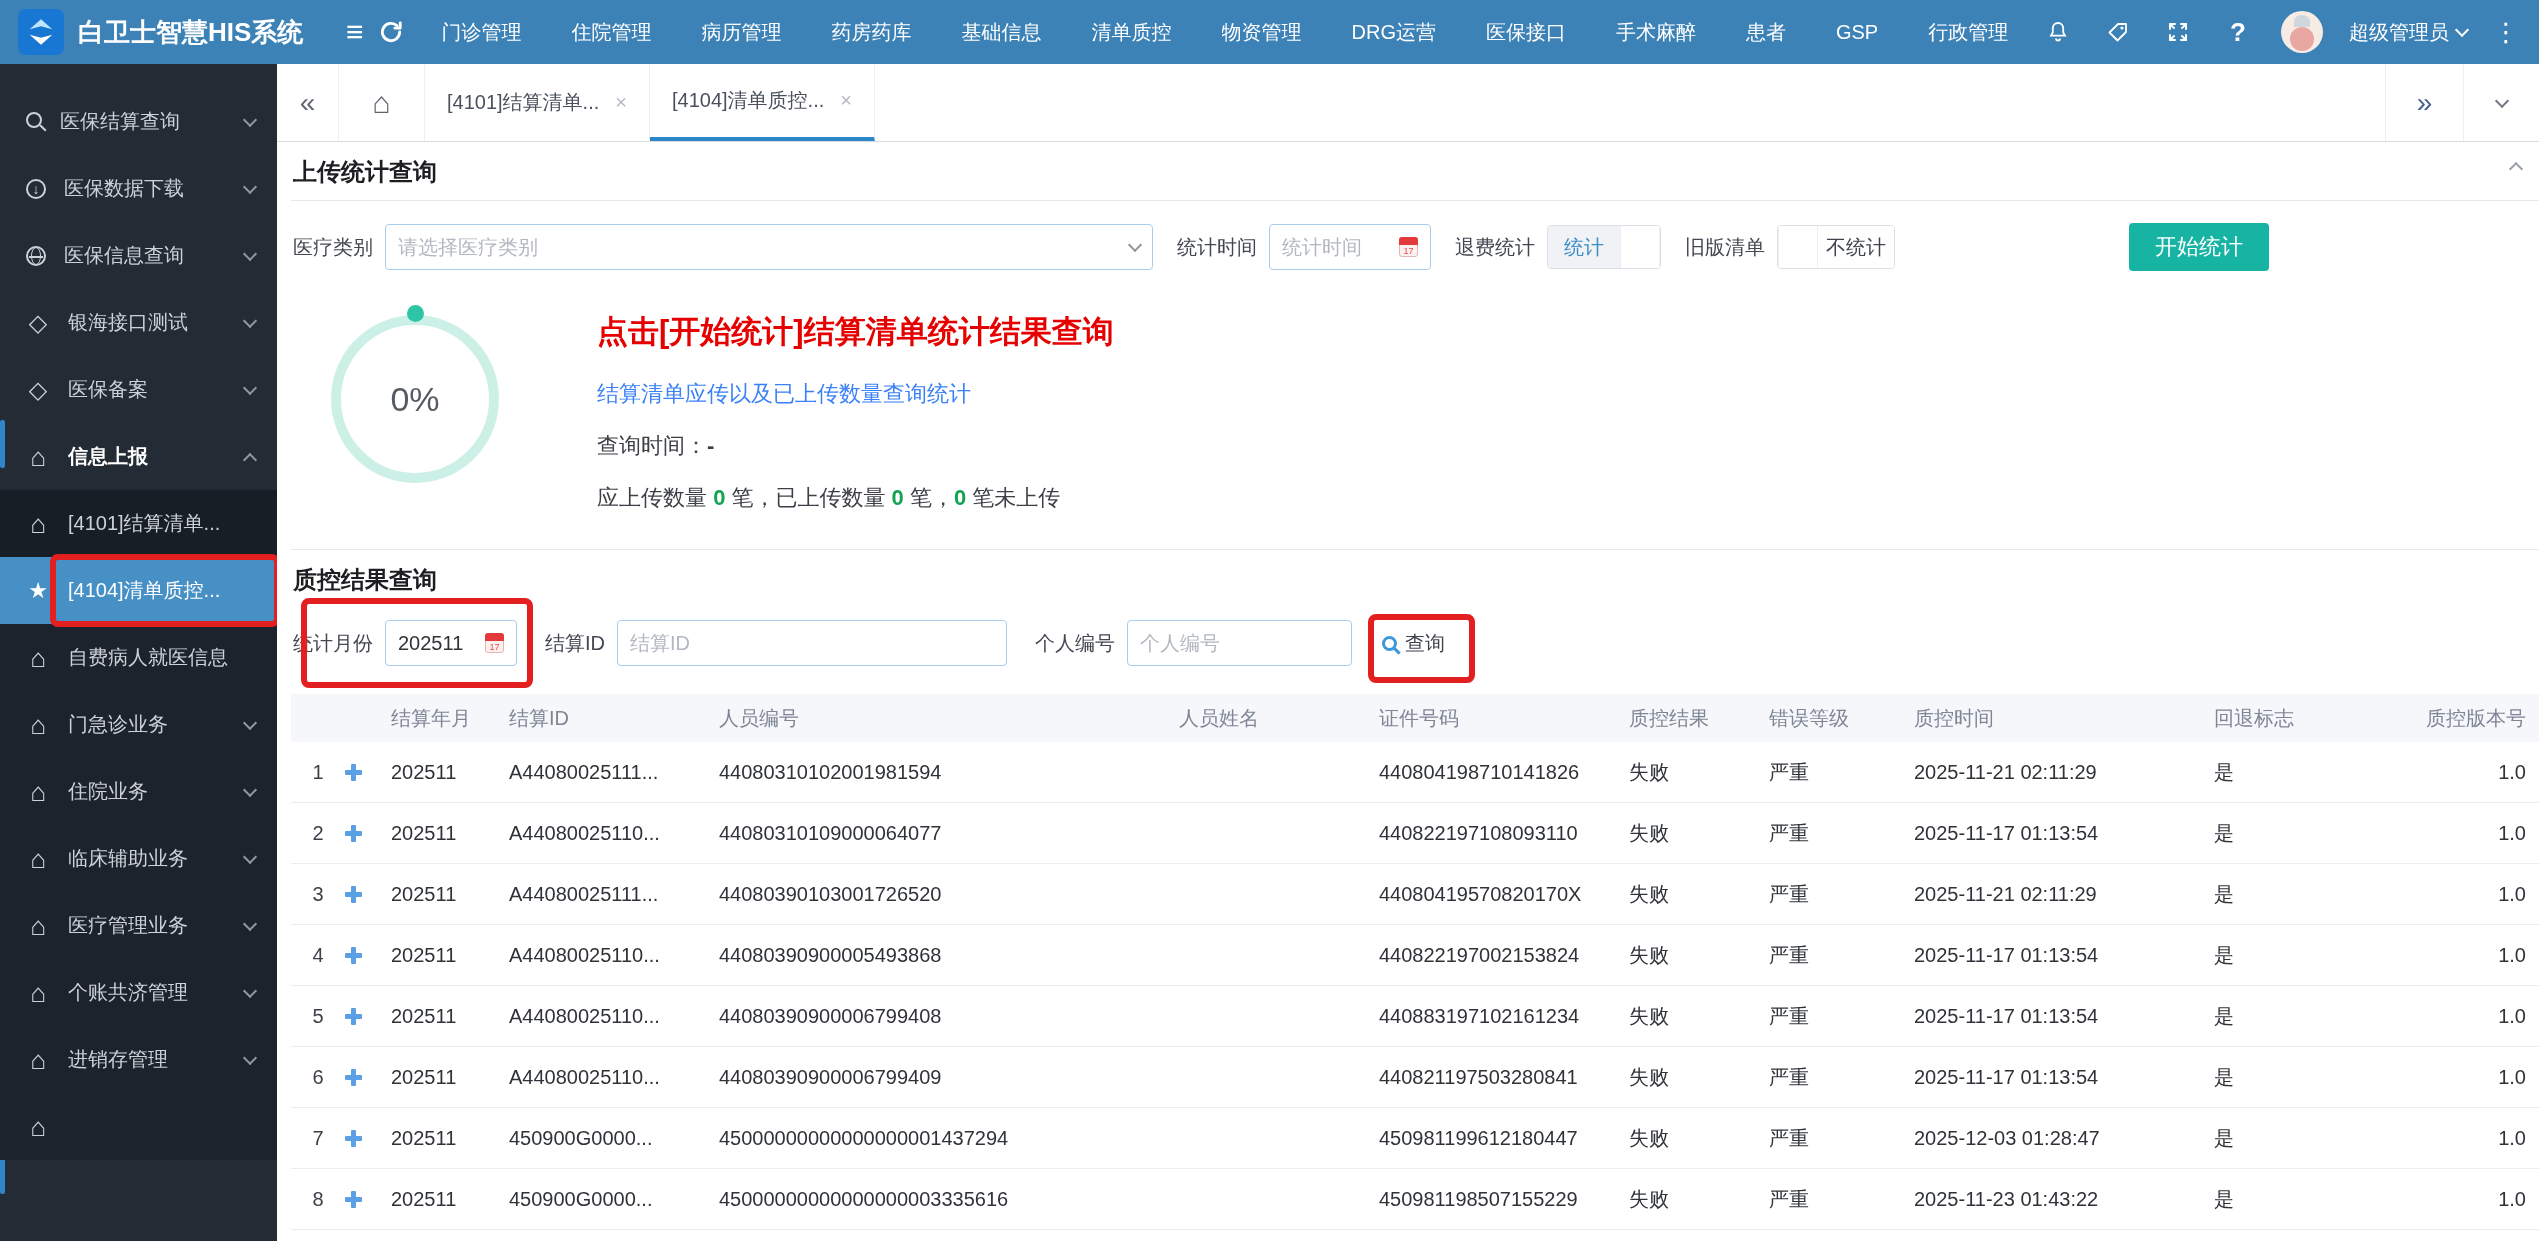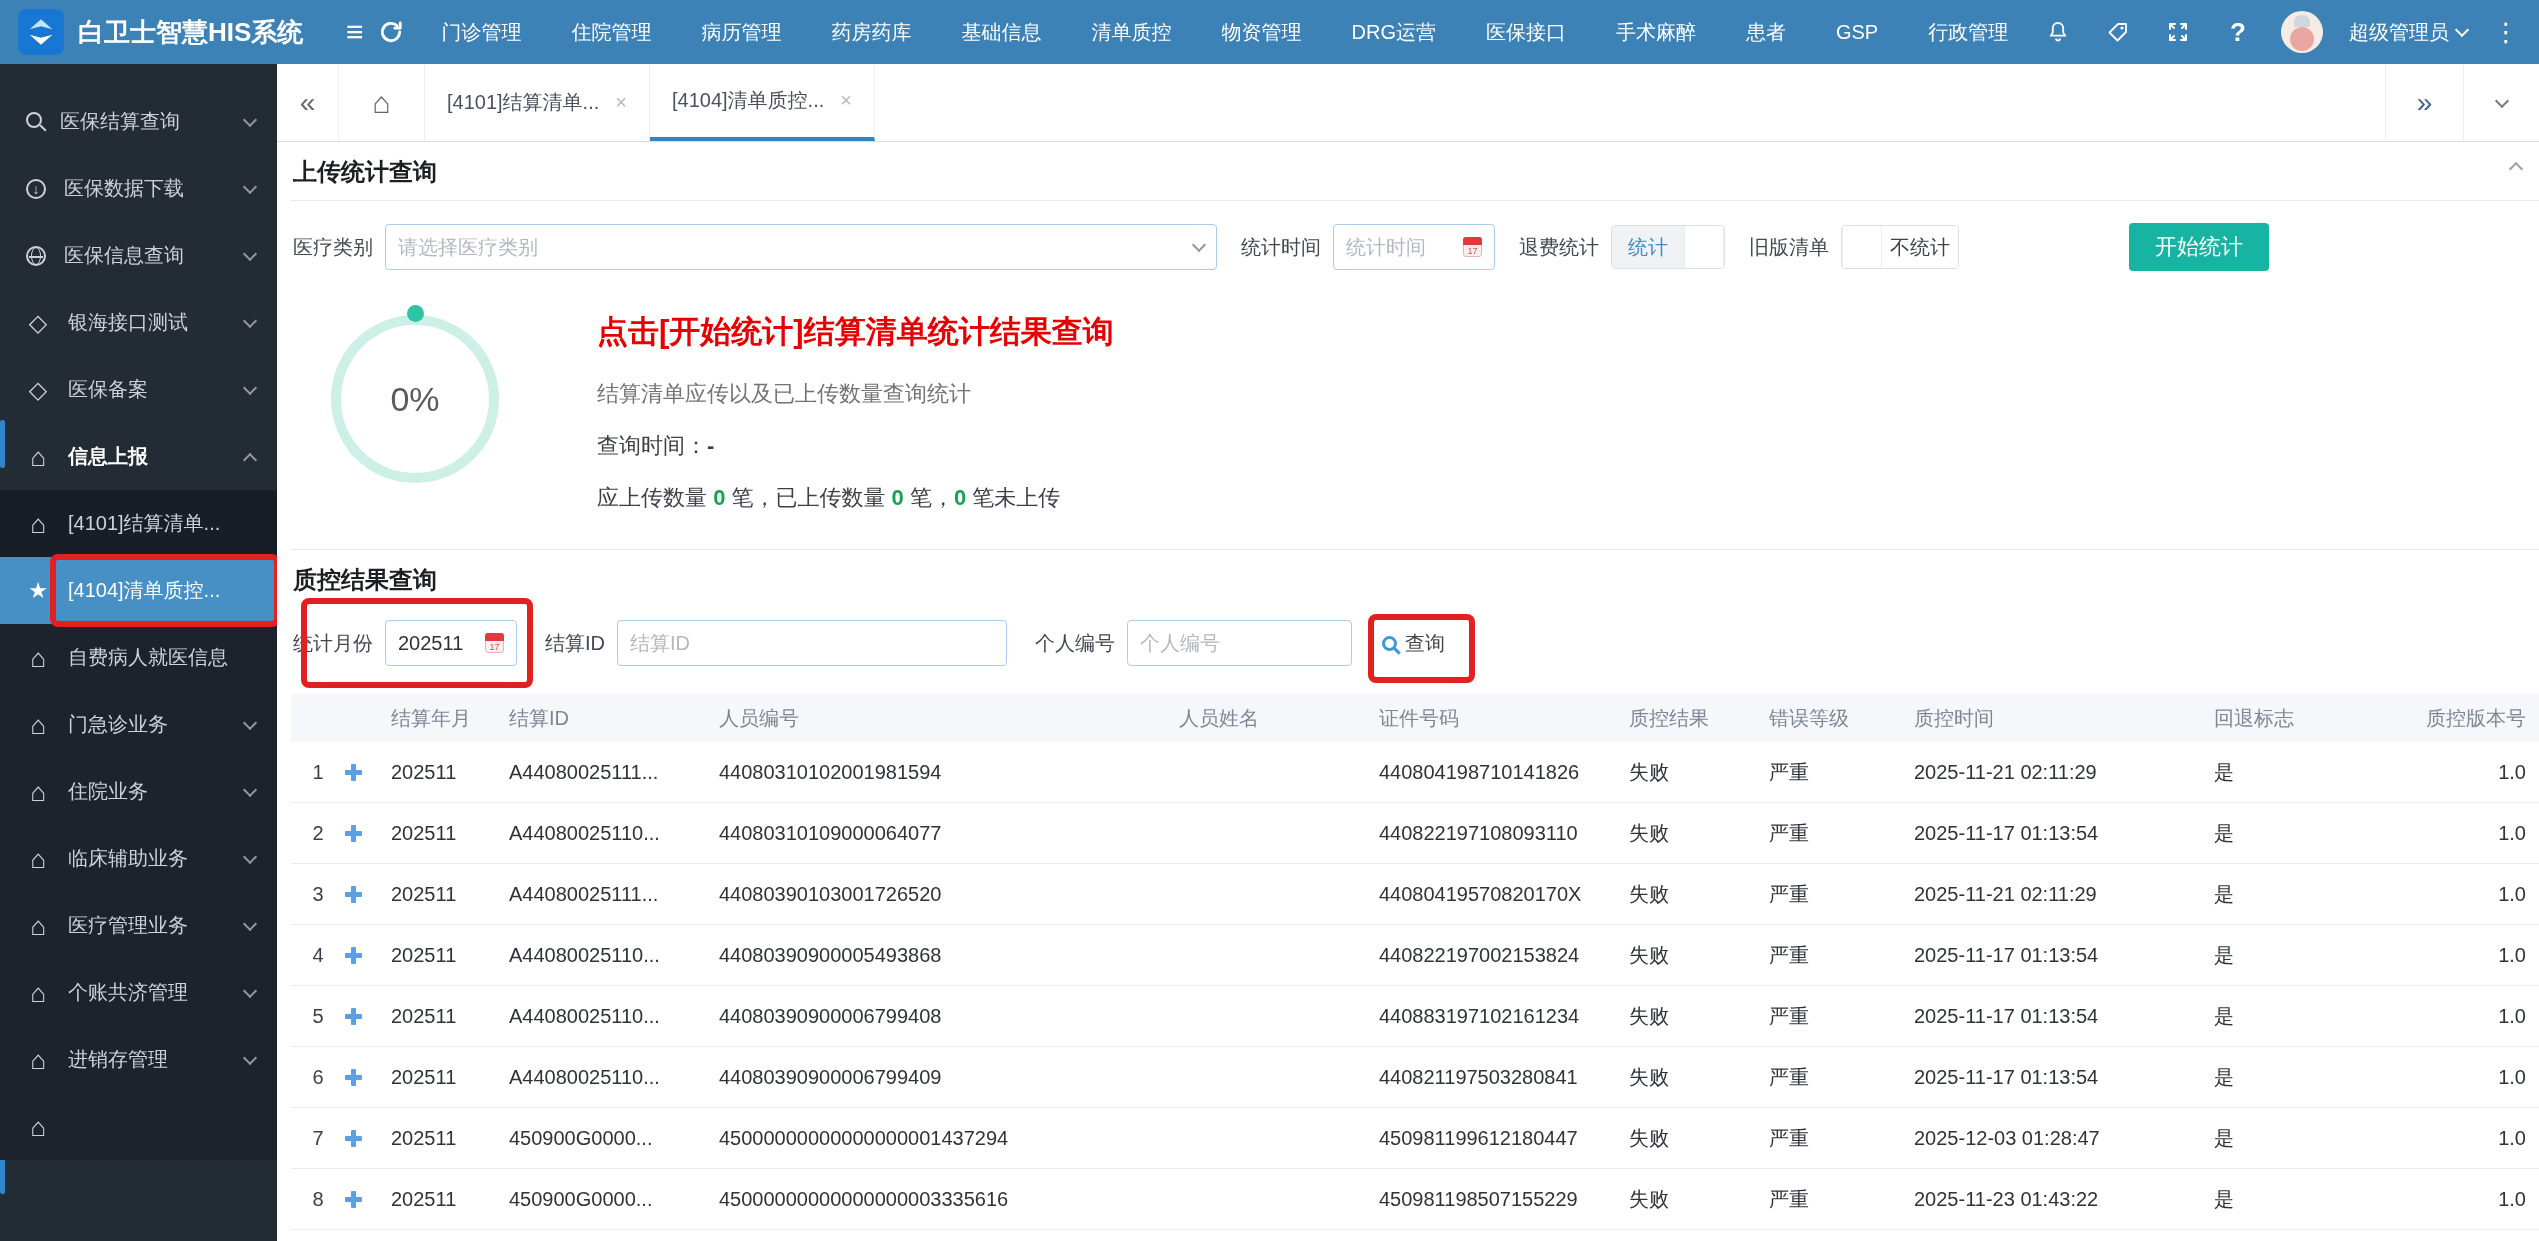--- a/index.html
+++ b/index.html
@@ -63,40 +63,40 @@
 
   
   .content { position:relative; height:1098px; overflow:hidden; padding:0 0 0 14px; }
   .collapse-up { position:absolute; right:18px; top:16px; color:#9aa0a8; cursor:pointer; }
   .sec-title { font-size:24px; font-weight:bold; color:#1c1e22; padding:14px 0 12px 2px; }
   .p1-head { border-bottom:1px solid #e9e9ec; margin-right:0; }
   .form-row { display:flex; align-items:center; padding:22px 0 20px 2px; gap:12px; }
   .f-label { color:#424750; white-space:nowrap; }
   .inp { height:46px; border:1px solid #a9cdea; border-radius:4px; background:#fff; display:flex; align-items:center; padding:0 12px; color:#2f3338; }
   .inp .ph { color:#b3b8c0; }
-  .sel { width:832px; justify-content:space-between; cursor:pointer; }
+  .sel { width:768px; justify-content:space-between; cursor:pointer; }
   .sel .chev { color:#8f959d; }
   .inp-time { width:162px; justify-content:space-between; }
   .cal { width:19px; height:20px; border-radius:3px; background:#fdf0ee; border:1px solid #e6b6b2; position:relative; flex:0 0 auto; }
   .cal::before { content:""; position:absolute; left:-1px; right:-1px; top:-1px; height:8px; background:#e4393c; border-radius:3px 3px 0 0; }
   .cal::after { content:"17"; position:absolute; bottom:0px; left:0; right:0; text-align:center; font-size:9px; color:#e4504f; }
   .toggle { height:44px; border:1px solid #dcdfe6; border-radius:4px; display:flex; overflow:hidden; cursor:pointer; }
   .tg-cell { display:flex; align-items:center; justify-content:center; }
   .tg-on { width:72px; background:#f0f2f5; color:#3a8ec9; }
   .tg-knob { width:40px; background:#fff; border-left:1px solid #eceef1; border-right:1px solid #eceef1; }
   .tg-off { width:76px; background:#fff; color:#3f444c; }
   .btn-teal { height:48px; padding:0 26px; background:#17b3a3; color:#fff; border:none; border-radius:4px; font-size:22px; cursor:pointer; margin-left:auto; margin-right:270px; }
 
   .progress-block { display:flex; padding:14px 0 16px 40px; }
   .ring-wrap { position:relative; width:170px; height:180px; flex:0 0 auto; }
   .ring { position:absolute; left:0; top:10px; width:168px; height:168px; border:10px solid #cdf0e6; border-radius:50%; display:flex; align-items:center; justify-content:center; font-size:34px; color:#555b63; }
   .ring-dot { position:absolute; left:50%; top:0px; width:17px; height:17px; margin-left:-9px; border-radius:50%; background:#2cc6a7; }
   .hint-col { margin-left:96px; padding-top:6px; }
   .hint-title { color:#e60000; font-size:31px; font-weight:bold; }
-  .hint-sub { color:#737373; font-size:22px; margin-top:26px; }
+  .hint-sub { color:#3b82f6; font-size:22px; margin-top:26px; }
   .hint-line { color:#3c3f45; font-size:22px; margin-top:22px; }
   .hint-line b { font-weight:bold; }
   .cnt-num { color:#13a452; font-weight:bold; }
 
   .p2 { border-top:1px solid #e9e9ec; margin-top:20px; }
   .anno-wrap { position:relative; display:flex; align-items:center; gap:12px; }
   .red-box { position:absolute; border:6px solid #e41f1f; border-radius:8px; pointer-events:none; z-index:5; }
   .rb-month { left:-84px; top:-22px; right:-16px; bottom:-22px; }
   .rb-query { left:-14px; top:-16px; right:-30px; bottom:-26px; }
   .rb-side { left:50px; top:-3px; right:-3px; bottom:-3px; border-width:6px; }

